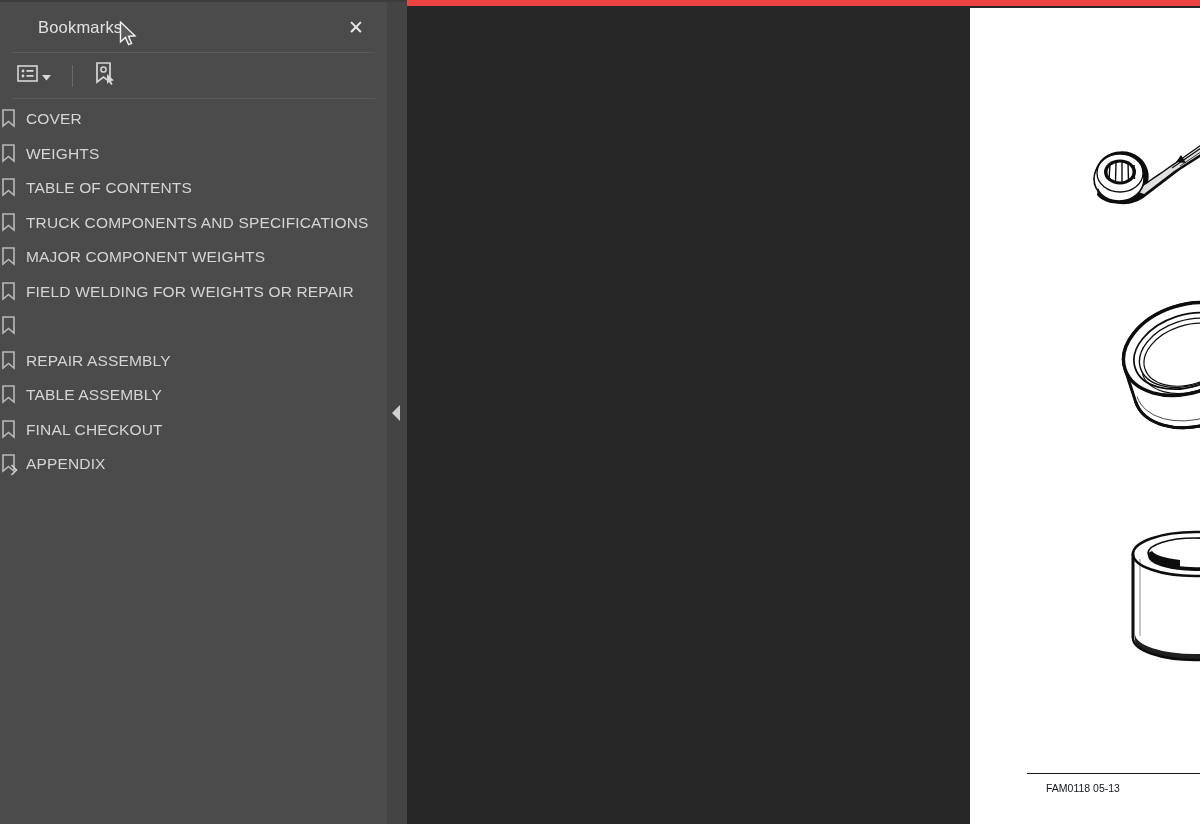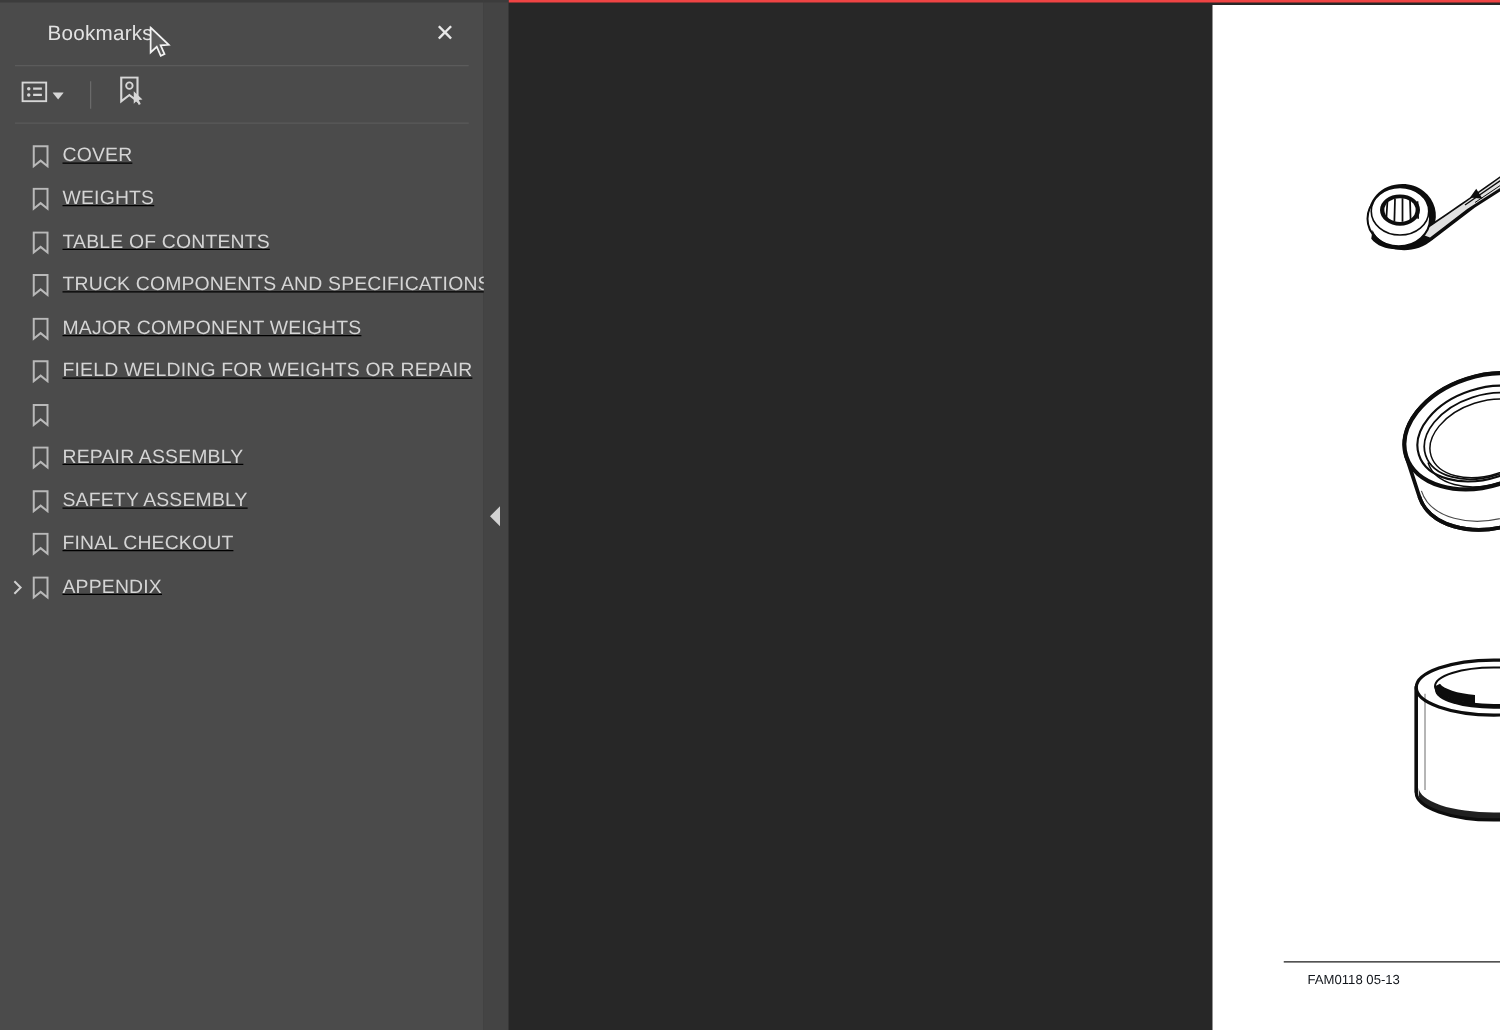--- a/index.html
+++ b/index.html
@@ -41,25 +41,23 @@
   }
   .tb-btn{display:flex;align-items:center;gap:4px;cursor:pointer;padding:2px 3px;}
   .tb-sep{width:1px;height:22px;background:#6a6a6a;margin:0 8px;}
 
   .sb-list{
     padding-top:9px;
   }
   .bm-row{
     position:relative;
     height:34.5px;
-    display:flex;align-items:center;
-    padding-left:24px;
+    display:flex;align-items:flex-start;
     cursor:pointer;
     box-sizing:border-box;
-    text-decoration:underline;
   }
   .bm-chevron{
     position:absolute;left:8px;top:50%;transform:translateY(-50%);
     width:12px;height:12px;color:#cfcfcf;
     display:flex;align-items:center;justify-content:center;
   }
   .bm-icon{
     width:17px;height:21px;flex:0 0 17px;margin-right:8px;
     display:flex;align-items:center;justify-content:center;
   }
@@ -86,21 +84,21 @@
     border-top:8px solid transparent;
     border-bottom:8px solid transparent;
     border-right:8px solid #d2d2d2;
     cursor:pointer;
   }
 
   
   .viewer{
     position:absolute;left:407px;top:0;width:793px;height:824px;
     background:#272727;
-    border-top:2px solid #ef4444;
+    border-top:6px solid #ef4444;
     box-sizing:border-box;
   }
 
   
   .page{
     position:absolute;left:563px;top:2px;
     width:637px;height:822px;
     background:#ffffff;
   }
 
@@ -236,21 +234,21 @@
         </span>
         <span class="bm-label">REPAIR ASSEMBLY</span>
       </div>
 
       <div class="bm-row">
         <span class="bm-icon">
           <svg width="15" height="19" viewBox="0 0 15 19">
               <path d="M2 1 H13 V17 L7.5 12.5 L2 17 Z" fill="none" stroke="#b9b9b9" stroke-width="1.6"></path>
             </svg>
         </span>
-        <span class="bm-label">SAFETY ASSEMBLY</span>
+        <span class="bm-label">TABLE ASSEMBLY</span>
       </div>
 
       <div class="bm-row">
         <span class="bm-icon">
           <svg width="15" height="19" viewBox="0 0 15 19">
               <path d="M2 1 H13 V17 L7.5 12.5 L2 17 Z" fill="none" stroke="#b9b9b9" stroke-width="1.6"></path>
             </svg>
         </span>
         <span class="bm-label">FINAL CHECKOUT</span>
       </div>

